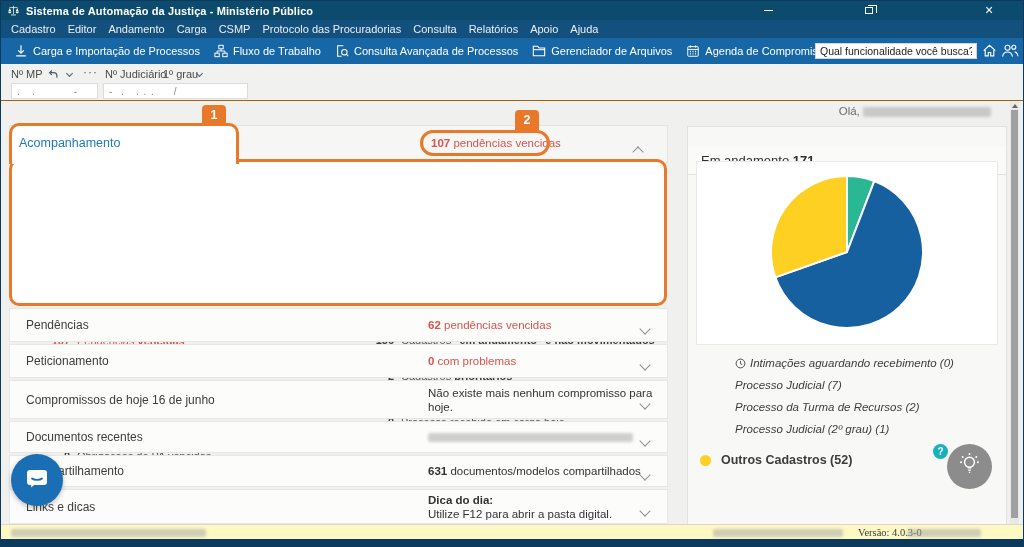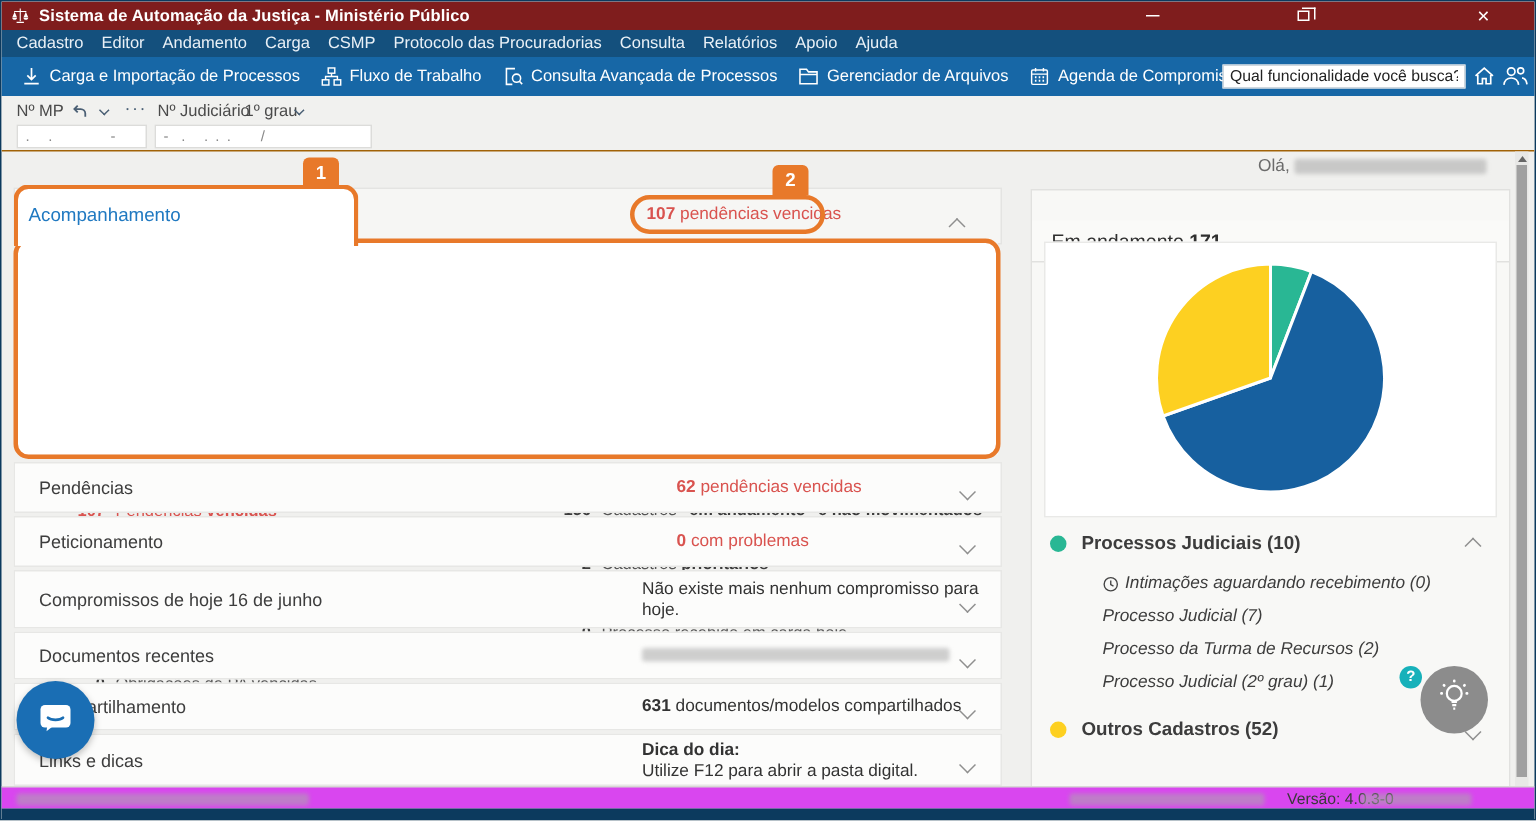--- a/index.html
+++ b/index.html
@@ -1,21 +1,21 @@
 <!DOCTYPE html>
 <html><head>
 <meta charset="utf-8">
 <style>
   * { box-sizing: border-box; margin: 0; padding: 0; }
   html,body { width:1024px; height:547px; }
   body { font-family:"Liberation Sans", sans-serif; background:#f0f0ee; }
   .window { position:relative; width:1024px; height:547px; background:#f0f0ee; border:1px solid #0c3a5e; overflow:hidden; }
 
   
-  .titlebar { position:absolute; left:0; top:0; right:0; height:19px; background:#7f1d1d; color:#fff; display:flex; align-items:center; padding-left:6px; }
+  .titlebar { position:absolute; left:0; top:0; right:0; height:19px; background:#0c4a6e; color:#fff; display:flex; align-items:center; padding-left:6px; }
   .title-icn { width:13px; height:13px; display:inline-flex; margin-right:6px; }
   .title-icn svg { width:13px; height:13px; }
   .title-text { font-size:11px; font-weight:600; letter-spacing:.1px; }
   .win-btn { position:absolute; top:0; width:30px; height:19px; display:flex; align-items:center; justify-content:center; color:#fff; cursor:default; }
   .win-btn.min { left:752px; } .win-btn.max { left:853px; } .win-btn.close { left:973px; font-size:14px; line-height:19px; }
   .min-glyph { width:9px; height:1.5px; background:#fff; display:block; }
   .max-glyph { width:8px; height:7px; border:1px solid #fff; position:relative; }
   .max-glyph::before { content:""; position:absolute; left:1.5px; top:-3.5px; width:8px; height:7px; border-top:1px solid #fff; border-right:1px solid #fff; }
 
   
@@ -75,21 +75,21 @@
   .stat-text .i { font-style:italic; }
   .stat-row.red .stat-count, .stat-row.red .stat-text, .stat-row.red .stat-text .b { color:#d9534f; }
 
   
   .accordion { position:absolute; left:8px; top:307px; width:659px; }
   .acc-row { position:relative; background:#fcfcfb; border:1px solid #e7e7e5; margin-bottom:2px; display:flex; align-items:center; }
   .acc-row.h0 { height:34px; } .acc-row.h1 { height:34px; } .acc-row.h2 { height:39px; }
   .acc-row.h3 { height:32px; } .acc-row.h4 { height:32px; } .acc-row.h5 { height:35px; }
   .acc-label { padding-left:16px; font-size:12px; color:#3d3d3d; }
   .acc-value { position:absolute; left:418px; width:228px; font-size:11.5px; color:#333; line-height:14px; }
-  .acc-value.red { color:#d9534f;margin-left:23px; }
+  .acc-value.red { color:#d9534f; }
   .acc-value .b { font-weight:bold; }
   .acc-value .br { display:block; font-weight:normal; }
   .acc-chev-wrap { position:absolute; right:18px; top:50%; margin-top:-6px; }
 
   
   .panel { position:absolute; left:686px; top:125px; width:320px; height:405px; background:#f8f8f6; border:1px solid #e1e1df; }
   .panel-header { height:28px; line-height:28px; padding-left:13px; font-size:13px; color:#2f2f2f; border-bottom:1px solid #e1e1df; background:#fafaf8;margin-top:20px; }
   .panel-header .b { font-weight:bold; }
   .chart-box { position:absolute; left:8px; top:34px; width:302px; height:184px; background:#fff; border:1px solid #e9e9e7; }
   .chart-box svg { width:300px; height:182px; display:block; }
@@ -108,21 +108,21 @@
   .help-btn { position:absolute; left:946px; top:443px; width:45px; height:45px; border-radius:50%; background:#8c8c8c; display:flex; align-items:center; justify-content:center; z-index:9; }
   .help-btn svg { width:27px; height:27px; }
   .q-badge { position:absolute; left:932px; top:443px; width:15px; height:15px; border-radius:50%; background:#17b1ba; color:#fff; font-size:10px; font-weight:bold; text-align:center; line-height:15px; z-index:10; }
 
   
   .scrollbar { position:absolute; left:1009px; top:100px; width:9px; height:427px; background:#e8e8e6; }
   .sb-arrow { width:0; height:0; border-left:3.5px solid transparent; border-right:3.5px solid transparent; border-bottom:4px solid #666; margin:3px auto 2px auto; }
   .sb-thumb { margin:0 1px; height:408px; background:#a0a0a0; }
 
   
-  .statusbar { position:absolute; left:0; right:0; bottom:7px; height:15px; background:#d946ef; border-top:1px solid #d7d7d5; font-size:10.5px; color:#3a3a3a; }
+  .statusbar { position:absolute; left:0; right:0; bottom:7px; height:15px; background:#fef9c3; border-top:1px solid #d7d7d5; font-size:10.5px; color:#3a3a3a;font-family:Liberation Serif, serif; }
   .statusbar .redact { position:absolute; top:4px; height:8px; }
   .sb-version { position:absolute; left:857px; top:2px; }
   .bottomstrip { position:absolute; left:0; right:0; bottom:0; height:7px; background:#0c3a5e; }
 </style>
 </head>
 <body>
 
 <div class="window">
 
   <div class="titlebar">
@@ -340,25 +340,20 @@
   <div class="panel">
     <div class="panel-header"><span>Em andamento </span><span class="b">171</span></div>
     <div class="chart-box">
       <svg viewBox="0 0 300 182">
           <path d="M 150 90 L 150 14 A 76 76 0 0 1 177.30112887431045 19.072936320553254 Z" fill="#29b794" stroke="#ffffff" stroke-width="2"></path>
           <path d="M 150 90 L 177.30112887431045 19.072936320553254 A 76 76 0 1 1 78.3476021763331 115.33641423167401 Z" fill="#17609f" stroke="#ffffff" stroke-width="2"></path>
           <path d="M 150 90 L 78.3476021763331 115.33641423167401 A 76 76 0 0 1 150 14 Z" fill="#fdd021" stroke="#ffffff" stroke-width="2"></path>
         </svg>
     </div>
     <div class="legend">
-        <div class="lg-row">
-          <span class="lg-dot" style="background: rgb(41, 183, 148);"></span>
-          <span><span>Processos Judiciais (</span><span class="b">10</span><span>)</span></span>
-          <span class="lg-chev-wrap"><span class="chev up"></span></span>
-        </div>
         <div class="lg-kids">
           <div class="lg-kid">
             <span class="icn">
               <svg viewBox="0 0 12 12" fill="none" stroke="#444" stroke-width="1">
                 <circle cx="6" cy="6" r="4.8"></circle>
                 <path d="M6 3.2V6.2l2 1.1"></path>
               </svg>
             </span>
             <span>Intimações aguardando recebimento (0)</span>
           </div>

